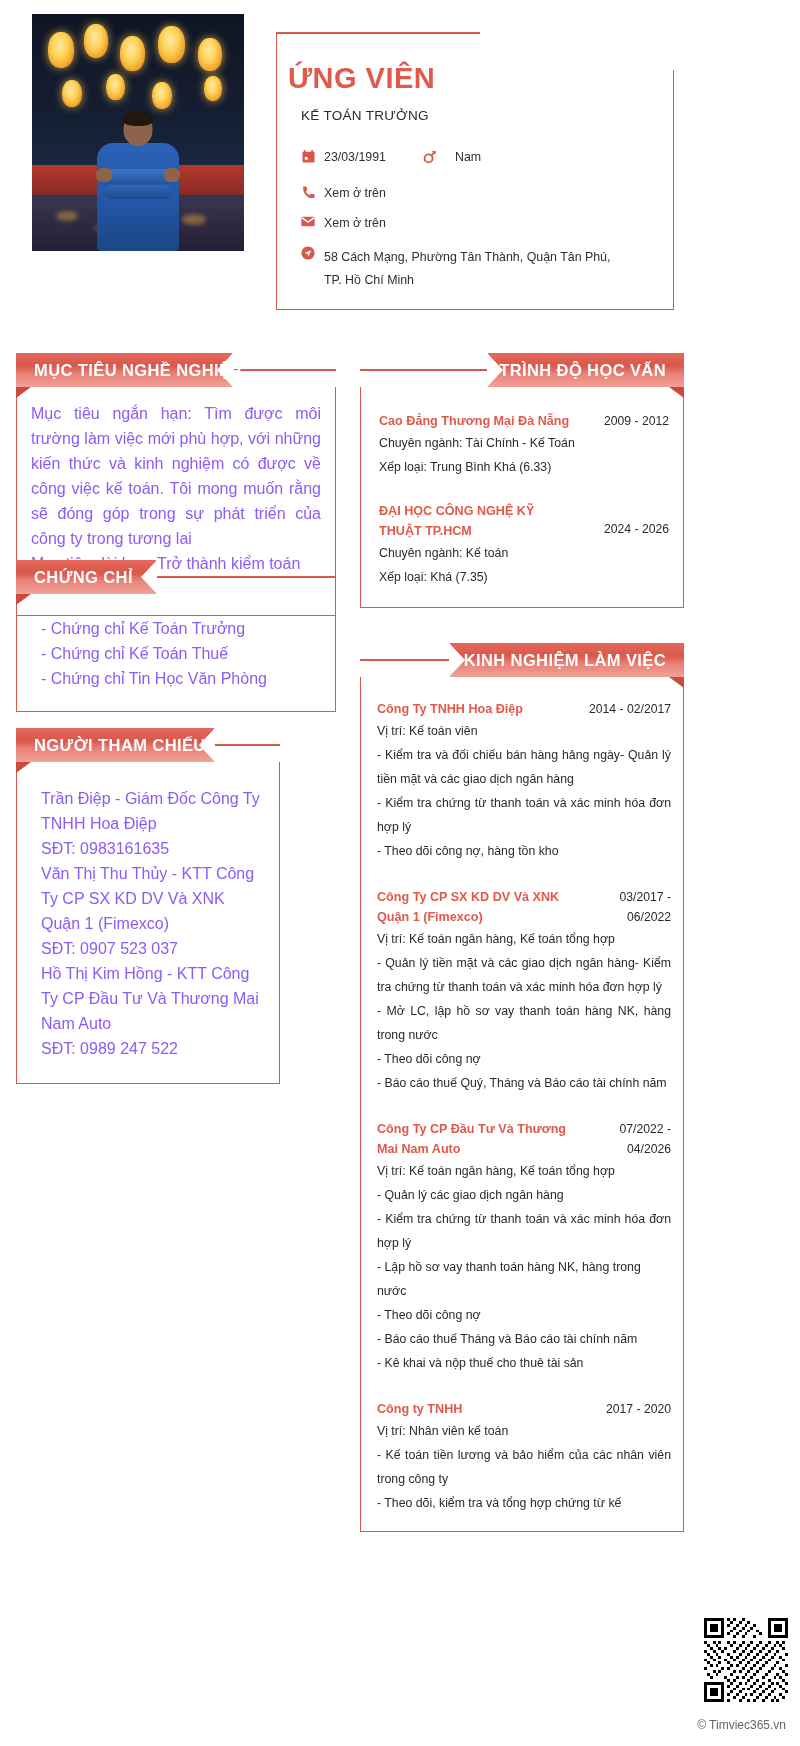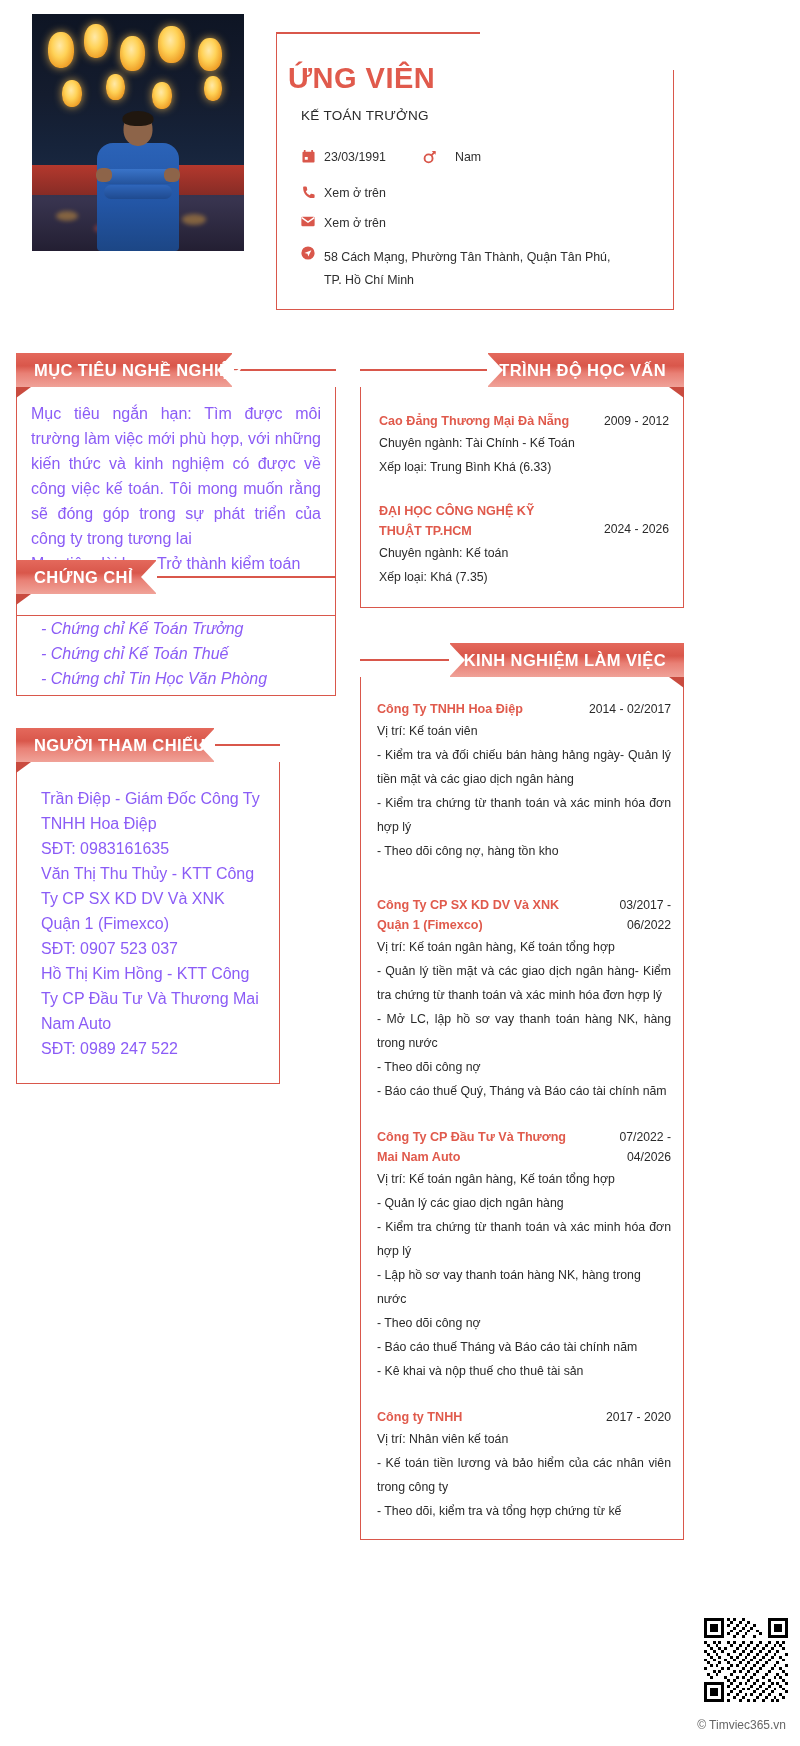--- a/index.html
+++ b/index.html
@@ -255,21 +255,21 @@
   </div>
 
   <div class="sec" style="left:16px;top:560px;width:320px;">
     <div class="sec-head">
       <div class="ribbon ribbon-l" style="width:140px;">
         <span>CHỨNG CHỈ</span>
         <div class="fold-l"></div>
       </div>
       <div class="rule"></div>
     </div>
-    <div class="body-box" style="padding:22px 14px 4px 24px;font-style:italic;">
+    <div class="body-box" style="padding:22px 14px 20px 24px;">
       <div class="ltxt">- Chứng chỉ Kế Toán Trưởng</div>
       <div class="ltxt">- Chứng chỉ Kế Toán Thuế</div>
       <div class="ltxt">- Chứng chỉ Tin Học Văn Phòng</div>
     </div>
   </div>
 
   <div class="sec" style="left:16px;top:728px;width:264px;">
     <div class="sec-head">
       <div class="ribbon ribbon-l" style="width:198px;">
         <span>NGƯỜI THAM CHIẾU</span>
@@ -321,21 +321,21 @@
   <div class="sec" style="left:360px;top:643px;width:324px;">
     <div class="sec-head">
       <div class="rule"></div>
       <div class="ribbon ribbon-r" style="width:234px;">
         <span>KINH NGHIỆM LÀM VIỆC</span>
         <div class="fold-r"></div>
       </div>
     </div>
     <div class="body-box" style="padding:22px 12px 16px 16px;min-height:840px;">
 
-      <div style="margin-bottom:32px;">
+      <div style="margin-bottom:24px;">
         <div class="entry-grid">
           <div class="job-title">Công Ty TNHH Hoa Điệp</div>
           <div class="date">2014 - 02/2017</div>
         </div>
         <div class="rtxt">Vị trí: Kế toán viên</div>
         <div class="rtxt just">- Kiểm tra và đối chiếu bán hàng hảng ngày- Quản lý tiền mặt và các giao dịch ngân hàng</div>
         <div class="rtxt just">- Kiểm tra chứng từ thanh toán và xác minh hóa đơn hợp lý</div>
         <div class="rtxt">- Theo dõi công nợ, hàng tồn kho</div>
       </div>
 

